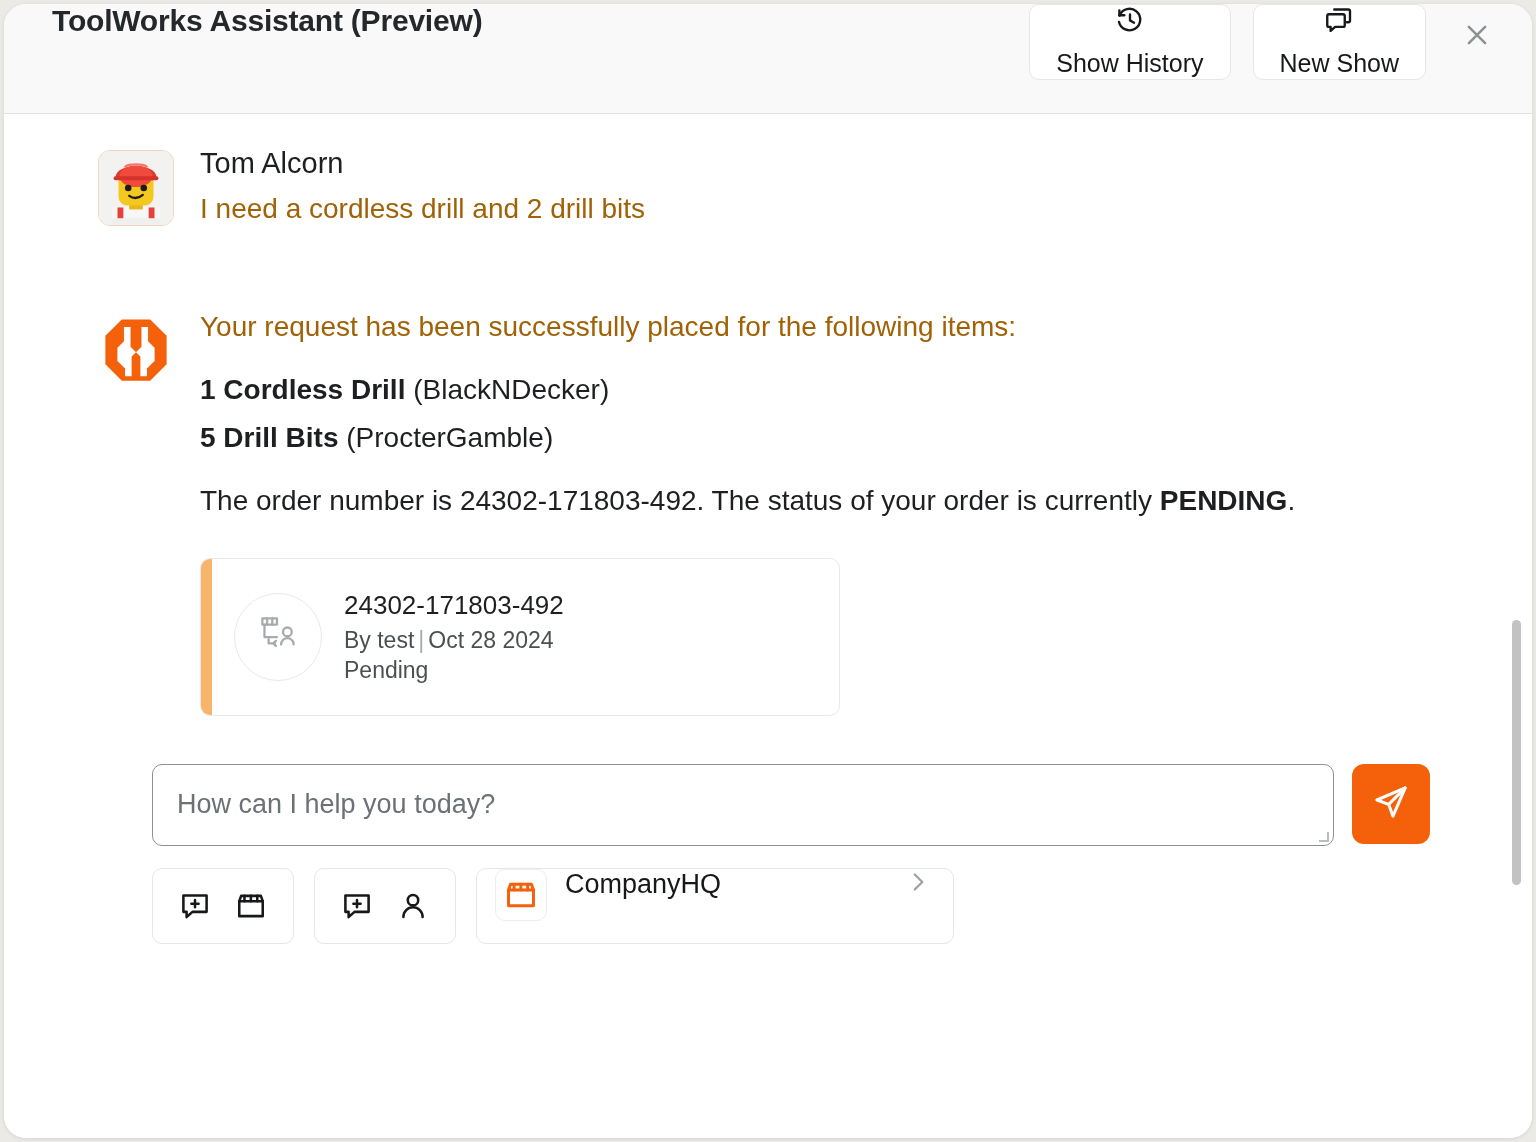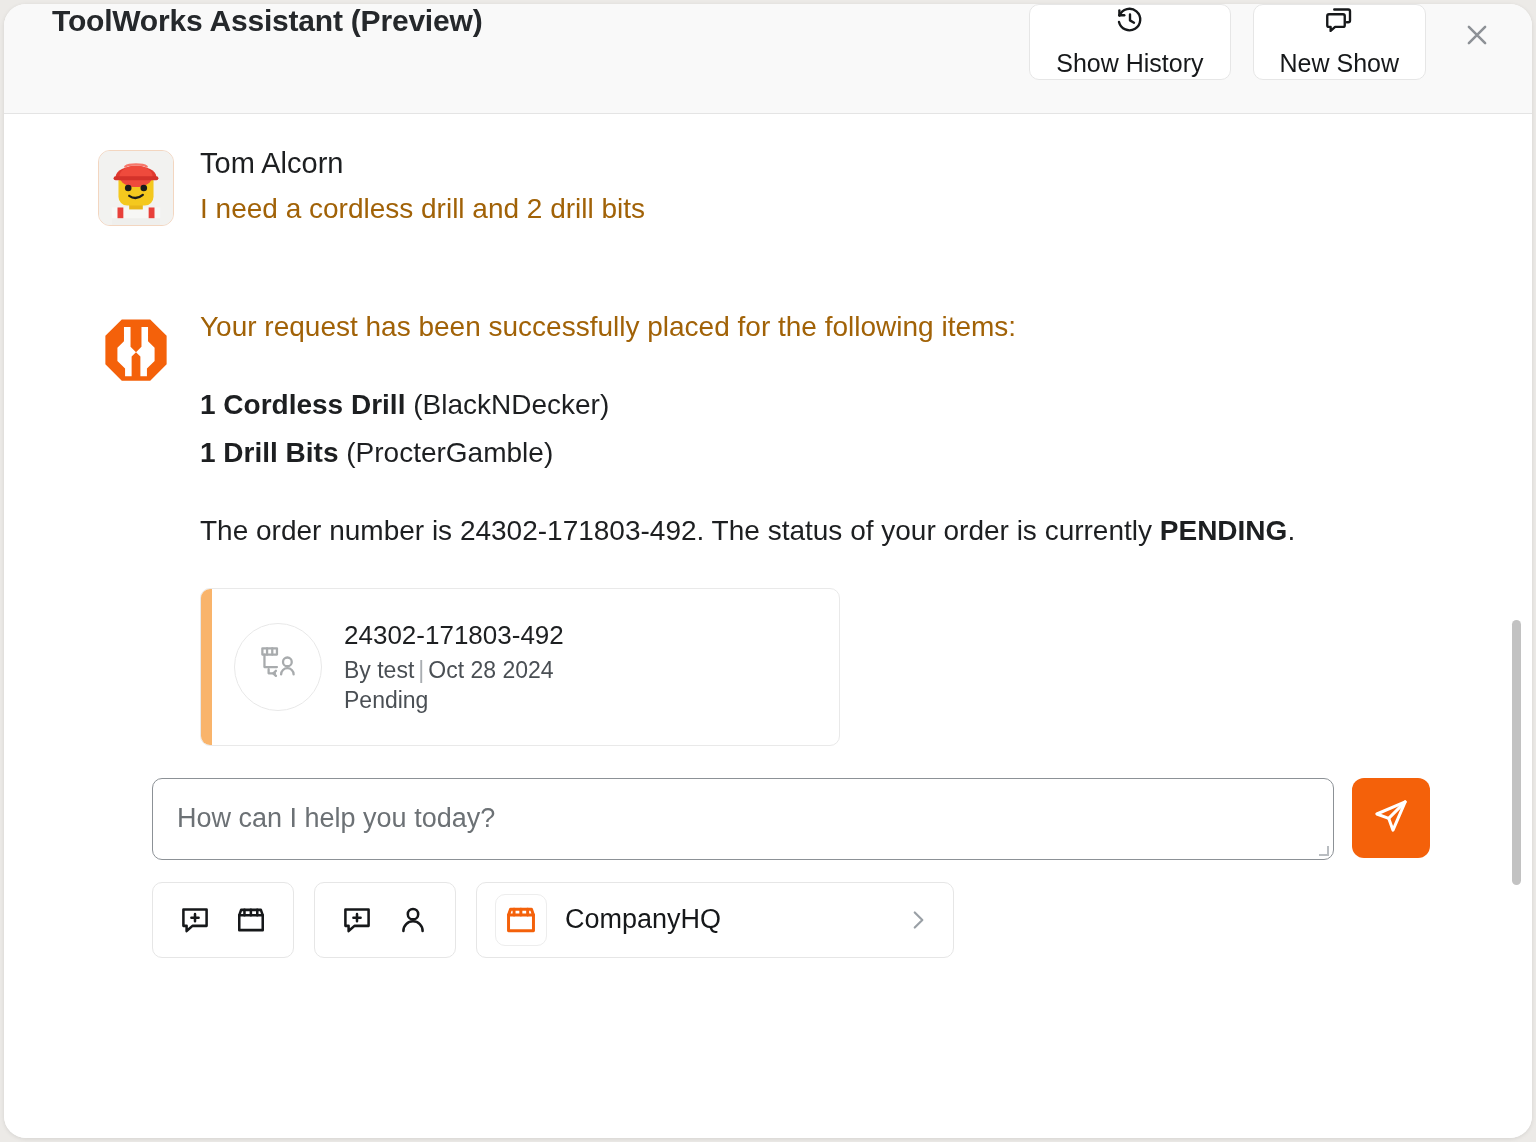--- a/index.html
+++ b/index.html
@@ -105,21 +105,21 @@
     color: #1d1f21;
     line-height: 1.35;
     margin-bottom: 6px;
   }
   .sender.bot { color: #f26a1b; }
   .msg-text {
     font-size: 28px;
     color: #a16207;
     line-height: 1.42;
   }
-  .para { margin-top: 34px; font-size: 28px; color: #1d1f21; line-height: 1.45; }
+  .para { margin-top: 19px; font-size: 28px; color: #1d1f21; line-height: 1.45; }
   .item-line { font-size: 28px; color: #1d1f21; line-height: 1.72; }
   .item-line b { font-weight: bold; }
 
   
   .order-card {
     margin-top: 36px;
     width: 640px;
     height: 158px;
     background: #ffffff;
     border: 1px solid #e9e9e9;
@@ -149,21 +149,21 @@
   }
   .order-meta { display: flex; flex-direction: column; }
   .order-id { font-size: 26px; color: #1d1f21; line-height: 1.45; }
   .order-sub { font-size: 23px; color: #4a4f54; line-height: 1.32; }
   .order-status { font-size: 23px; color: #4a4f54; line-height: 1.32; }
   .sep { color: #a9adb1; padding: 0 4px; }
 
   
   .composer-wrap {
     padding: 0 0 0 0;
-    margin-top: 32px;
+    margin-top: 48px;
     display: flex;
     align-items: flex-start;
     gap: 18px;
     padding-left: 80px;
     padding-right: 34px;
   }
   .composer {
     flex: 1 1 auto;
     height: 82px;
     border: 1px solid #8c9196;
@@ -215,21 +215,21 @@
     display: flex; align-items: center; justify-content: center;
     gap: 24px;
     padding: 0 26px;
     cursor: pointer;
   }
   .chip {
     height: 76px;
     border: 1px solid #e6e6e6;
     border-radius: 10px;
     background: #ffffff;
-    display: flex; align-items: center;
+    display: flex; 
     gap: 18px;
     padding: 0 22px 0 18px;
     width: 478px;
     cursor: pointer;
   }
   .chip .chip-icon {
     width: 52px; height: 52px;
     border: 1px solid #ededed;
     border-radius: 10px;
     display: flex; align-items: center; justify-content: center;
@@ -340,21 +340,21 @@
         </div>
         <div class="msg-col">
           <div class="msg-text">Your request has been successfully placed for the following items:</div>
 
           <div class="para">
             <div class="item-line">
               <b>1 Cordless Drill</b>
               <span>(BlackNDecker)</span>
             </div>
             <div class="item-line">
-              <b>1 Drill Bits</b>
+              <b>5 Drill Bits</b>
               <span>(ProcterGamble)</span>
             </div>
           </div>
 
           <div class="para">
             <span>The order number is </span><span>24302-171803-492</span><span>. The status of your order is currently </span><b>PENDING</b><span>.</span>
           </div>
 
           <div class="order-card">
             <div class="order-accent"></div>

